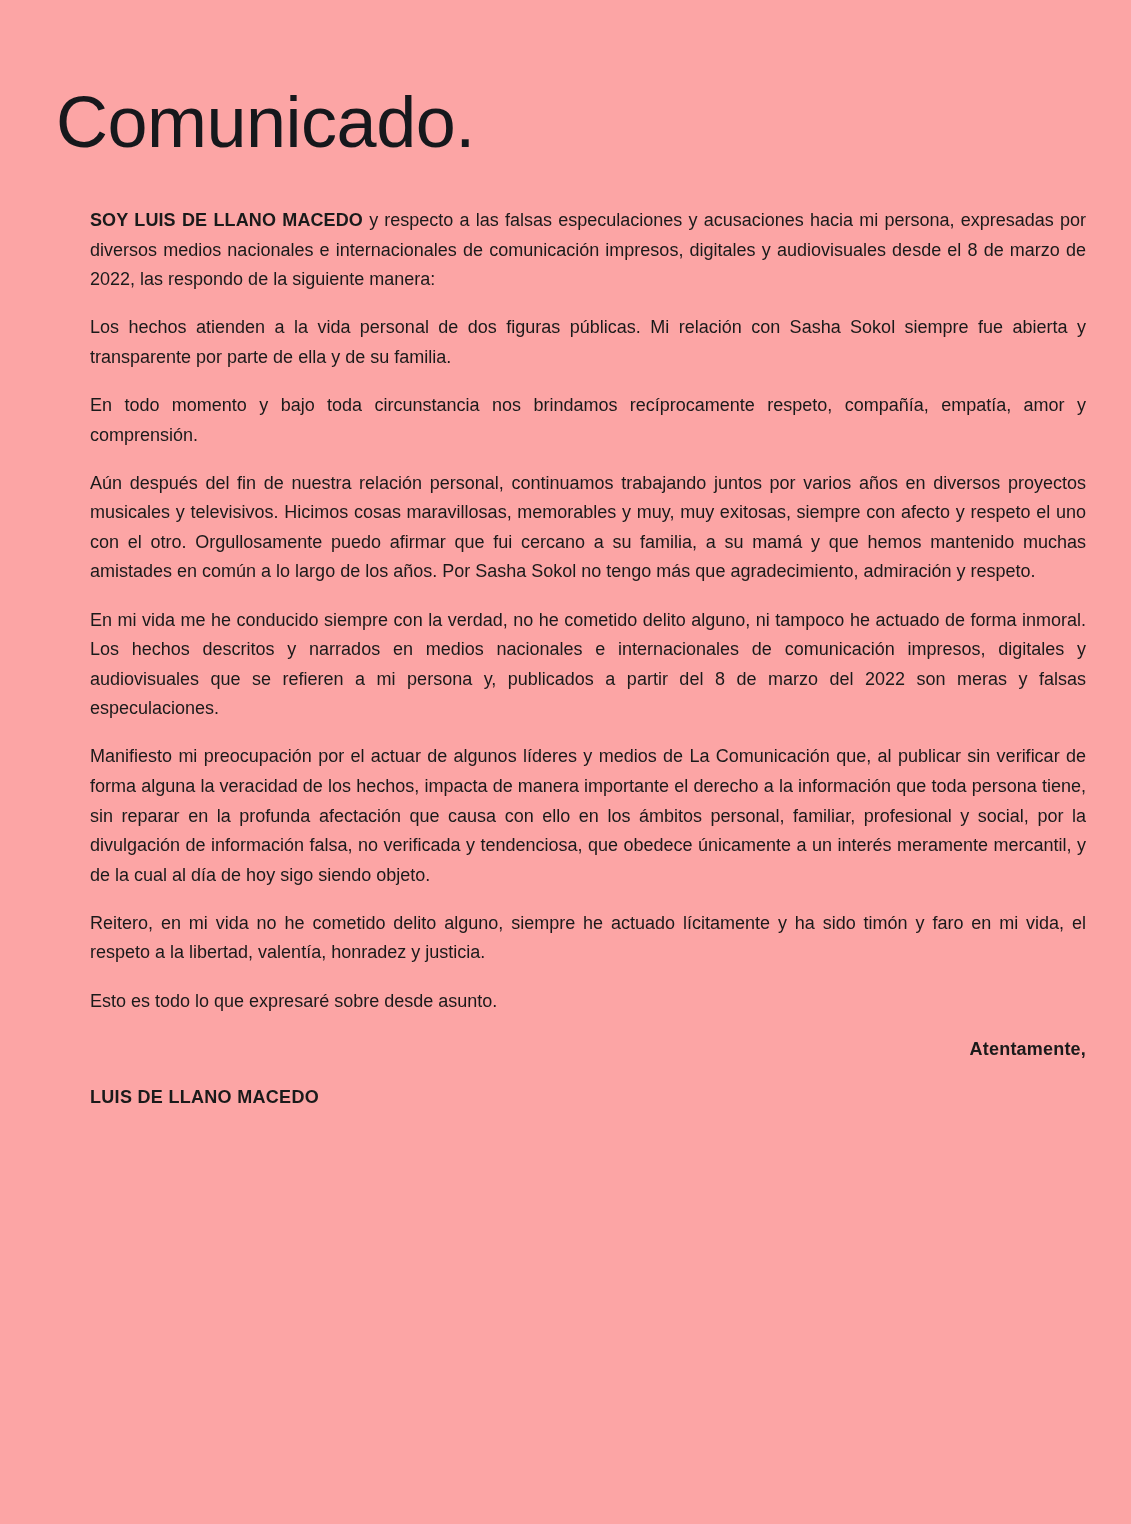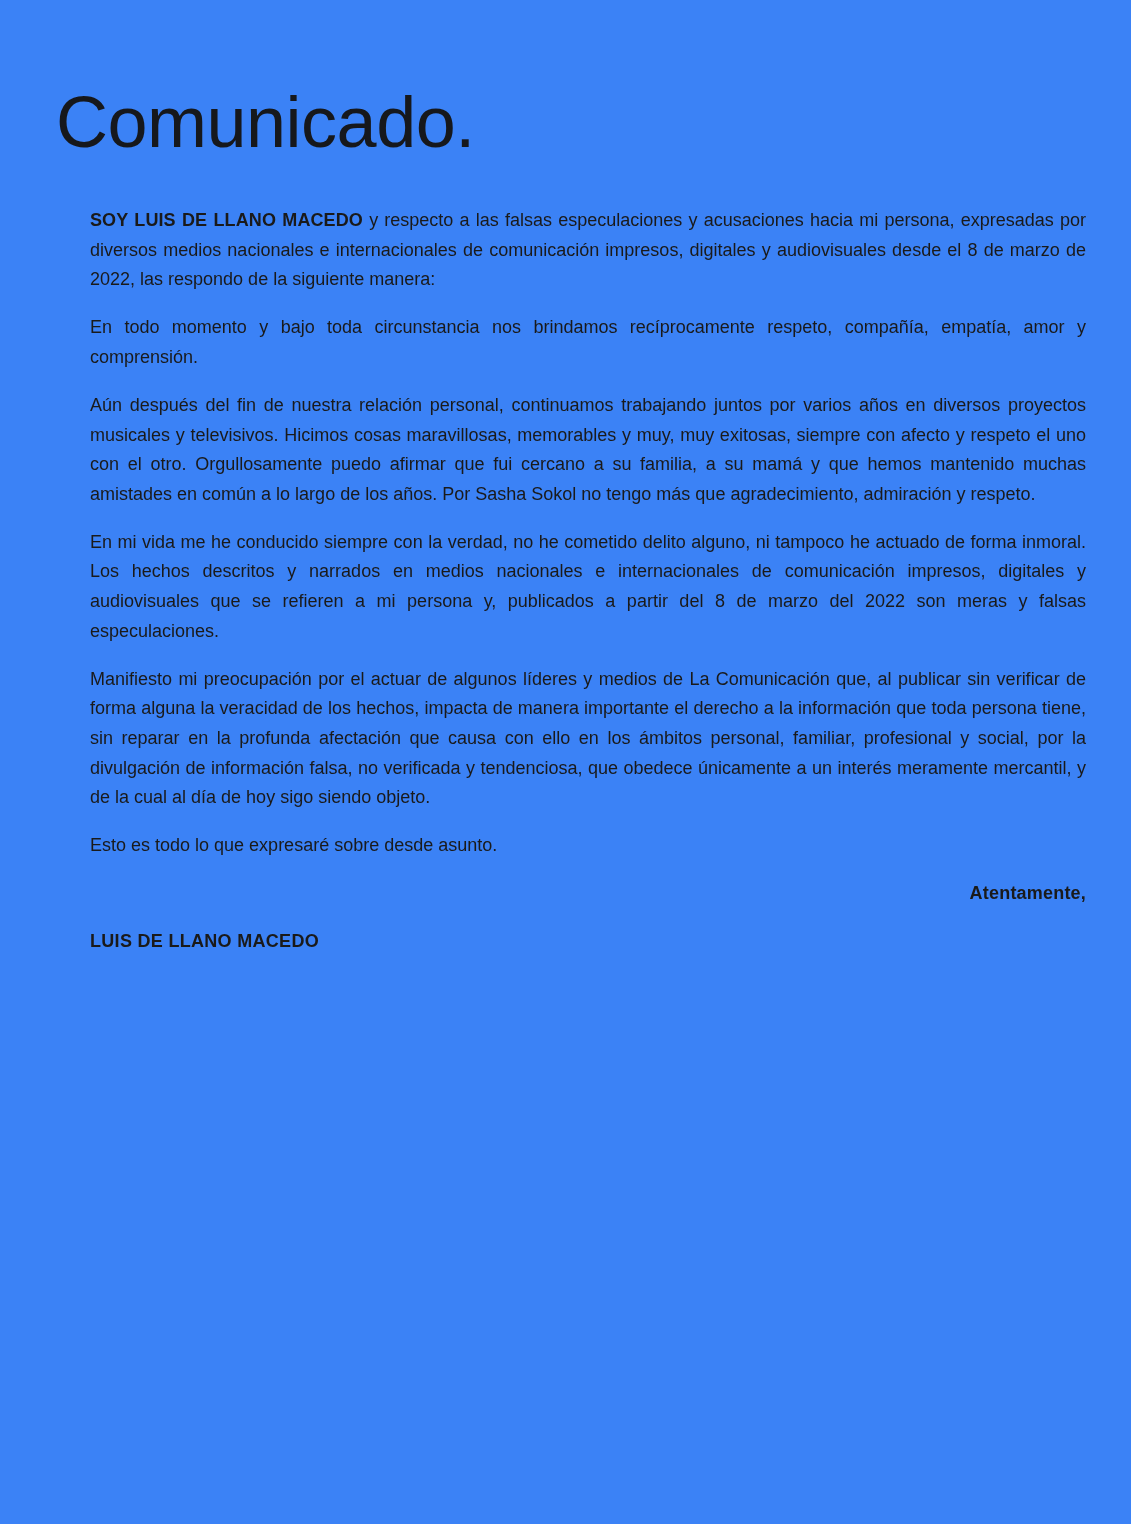--- a/index.html
+++ b/index.html
@@ -6,21 +6,21 @@
   html, body {
     margin: 0;
     padding: 0;
     background: #ffffff;
   }
 
   .page {
     position: relative;
     width: 1131px;
     height: 1524px;
-    background: #3b82f6;
+    background: #fca5a5;
     overflow: hidden;
     box-sizing: border-box;
   }
 
   .doc-title {
     position: absolute;
     left: 56px;
     top: 38px;
     font-family: "Liberation Sans", "DejaVu Sans", sans-serif;
     font-size: 72px;
@@ -83,30 +83,32 @@
 
 <div class="page">
 
   <h1 class="doc-title">Comunicado.</h1>
 
   <div class="body-col">
 
     <p class="para"><span class="lead-name">SOY LUIS DE LLANO MACEDO</span><span> y respecto a las falsas especulaciones y acusaciones hacia mi persona, expresadas por diversos medios nacionales e internacionales de comunicación impresos, digitales y audiovisuales desde el 8 de marzo de 2022, las respondo de la siguiente manera:</span></p>
 
 
+    <p class="para">Los hechos atienden a la vida personal de dos figuras públicas. Mi relación con Sasha Sokol siempre fue abierta y transparente por parte de ella y de su familia.</p>
 
     <p class="para">En todo momento y bajo toda circunstancia nos brindamos recíprocamente respeto, compañía, empatía, amor y comprensión.</p>
 
     <p class="para">Aún después del fin de nuestra relación personal, continuamos trabajando juntos por varios años en diversos proyectos musicales y televisivos. Hicimos cosas maravillosas, memorables y muy, muy exitosas, siempre con afecto y respeto el uno con el otro. Orgullosamente puedo afirmar que fui cercano a su familia, a su mamá y que hemos mantenido muchas amistades en común a lo largo de los años. Por Sasha Sokol no tengo más que agradecimiento, admiración y respeto.</p>
 
     <p class="para">En mi vida me he conducido siempre con la verdad, no he cometido delito alguno, ni tampoco he actuado de forma inmoral. Los hechos descritos y narrados en medios nacionales e internacionales de comunicación impresos, digitales y audiovisuales que se refieren a mi persona y, publicados a partir del 8 de marzo del 2022 son meras y falsas especulaciones.</p>
 
     <p class="para">Manifiesto mi preocupación por el actuar de algunos líderes y medios de La Comunicación que, al publicar sin verificar de forma alguna la veracidad de los hechos, impacta de manera importante el derecho a la información que toda persona tiene, sin reparar en la profunda afectación que causa con ello en los ámbitos personal, familiar, profesional y social, por la divulgación de información falsa, no verificada y tendenciosa, que obedece únicamente a un interés meramente mercantil, y de la cual al día de hoy sigo siendo objeto.</p>
 
 
+    <p class="para">Reitero, en mi vida no he cometido delito alguno, siempre he actuado lícitamente y ha sido timón y faro en mi vida, el respeto a la libertad, valentía, honradez y justicia.</p>
 
     <p class="para no-justify">Esto es todo lo que expresaré sobre desde asunto.</p>
 
     <p class="signoff">Atentamente,</p>
 
     <p class="signature">LUIS DE LLANO MACEDO</p>
 
   </div>
 
 </div>

